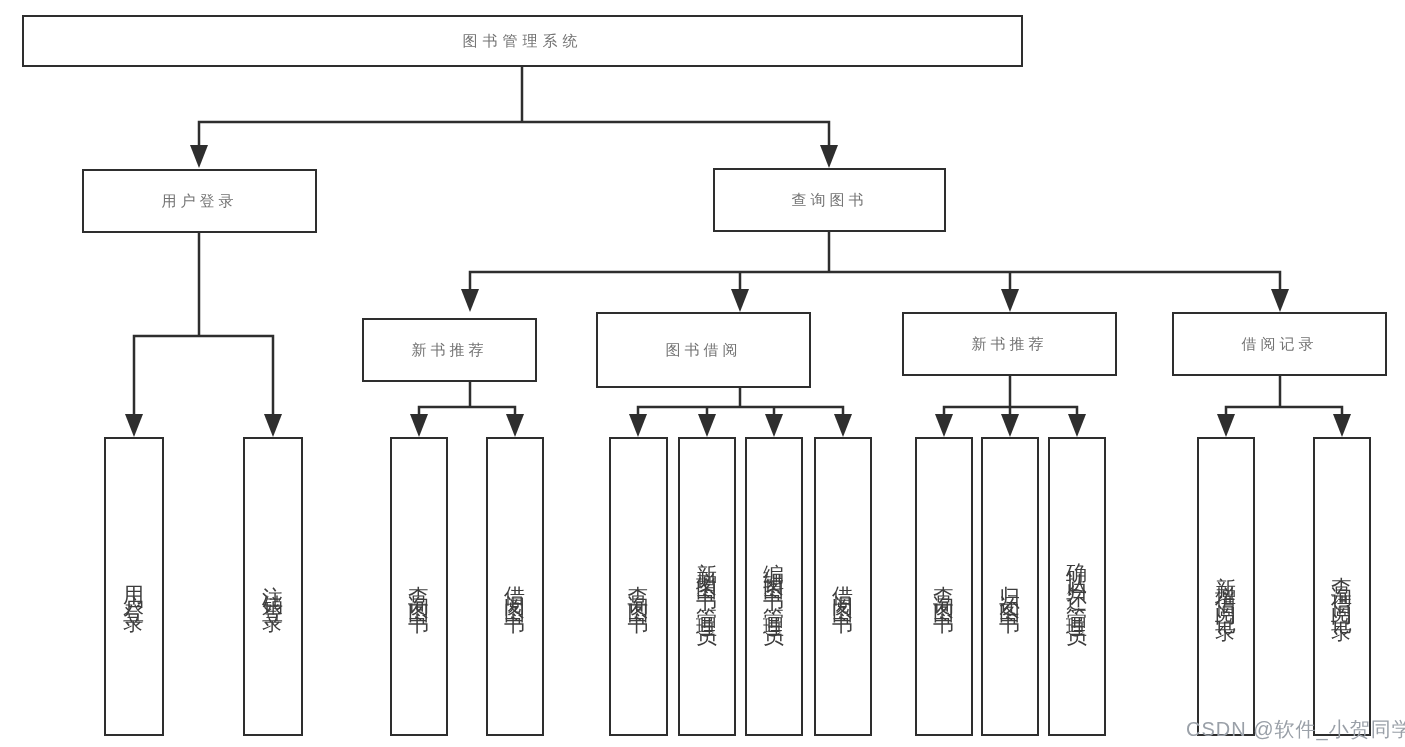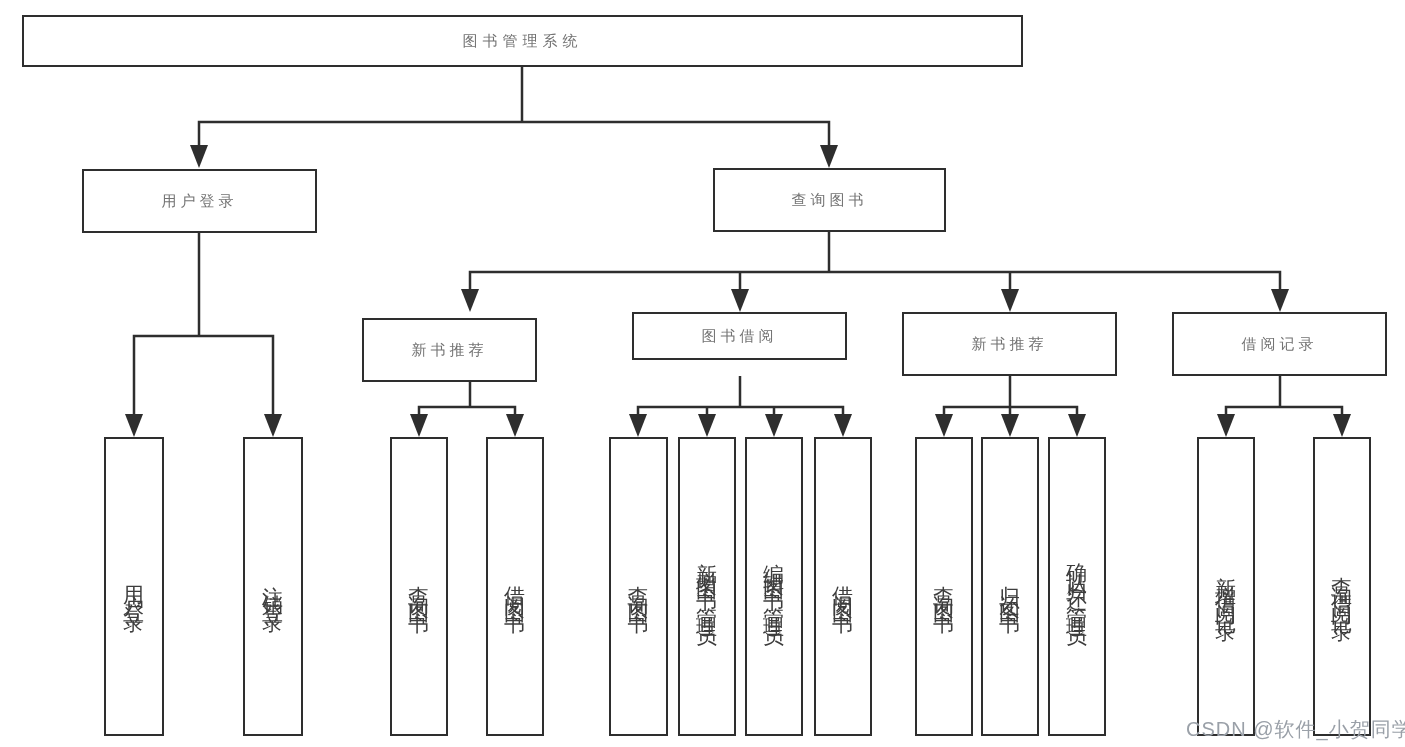--- a/index.html
+++ b/index.html
@@ -107,21 +107,21 @@
   <div class="box" style="left:82px; top:169px; width:235px; height:64px;">
     <span class="hlabel">用户登录</span>
   </div>
   <div class="box" style="left:713px; top:168px; width:233px; height:64px;">
     <span class="hlabel">查询图书</span>
   </div>
 
   <div class="box" style="left:362px; top:318px; width:175px; height:64px;">
     <span class="hlabel">新书推荐</span>
   </div>
-  <div class="box" style="left:632px; top:312px; width:215px; height:48px;">
+  <div class="box" style="left:596px; top:312px; width:215px; height:76px;">
     <span class="hlabel">图书借阅</span>
   </div>
   <div class="box" style="left:902px; top:312px; width:215px; height:64px;">
     <span class="hlabel">新书推荐</span>
   </div>
   <div class="box" style="left:1172px; top:312px; width:215px; height:64px;">
     <span class="hlabel">借阅记录</span>
   </div>
 
   <div class="box" style="left:104px; top:437px; width:60px; height:299px;">

